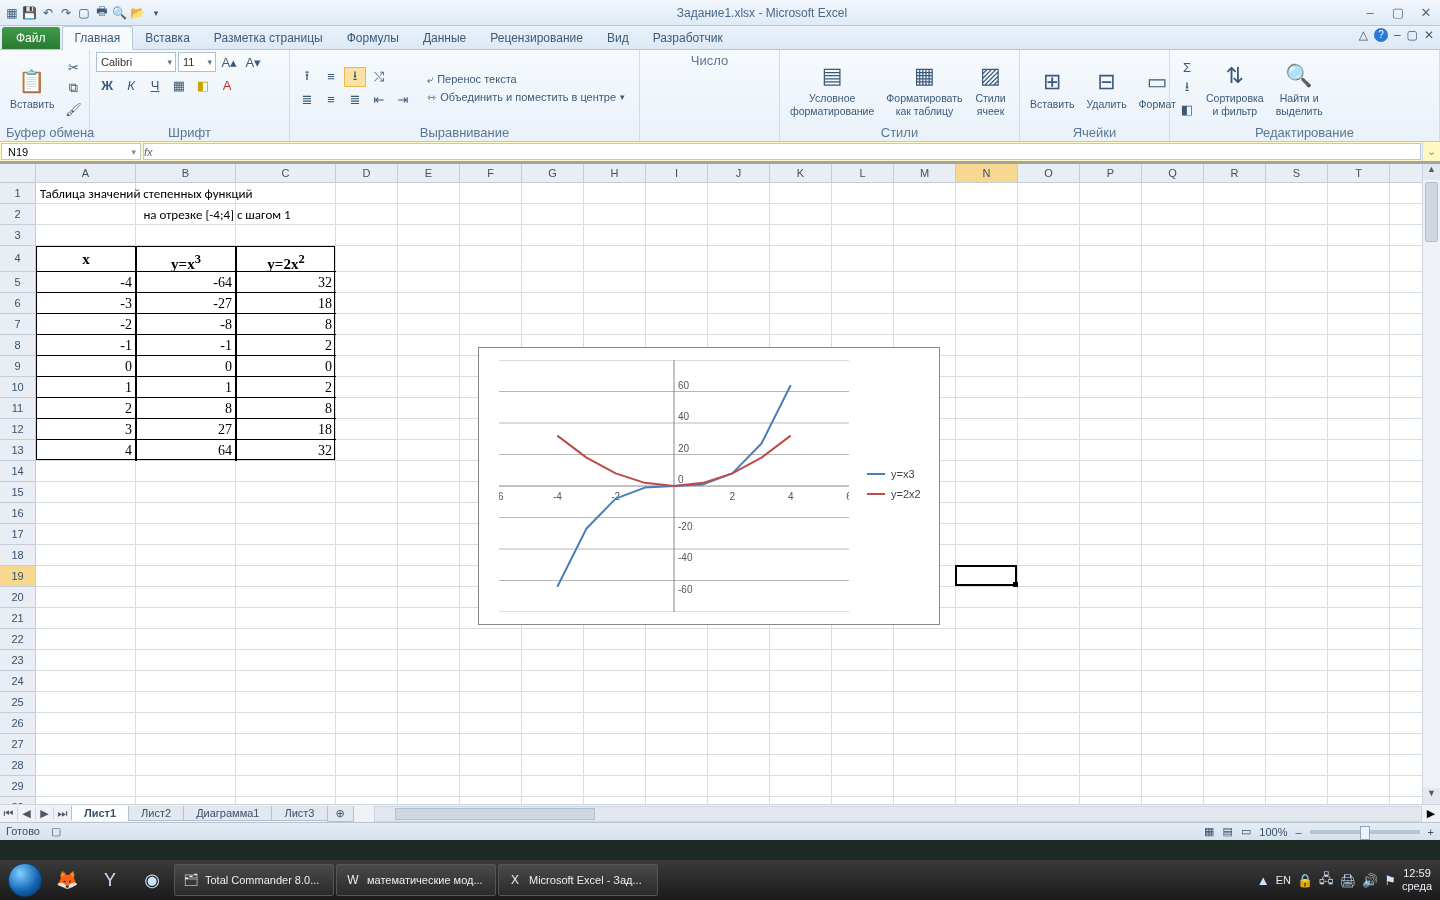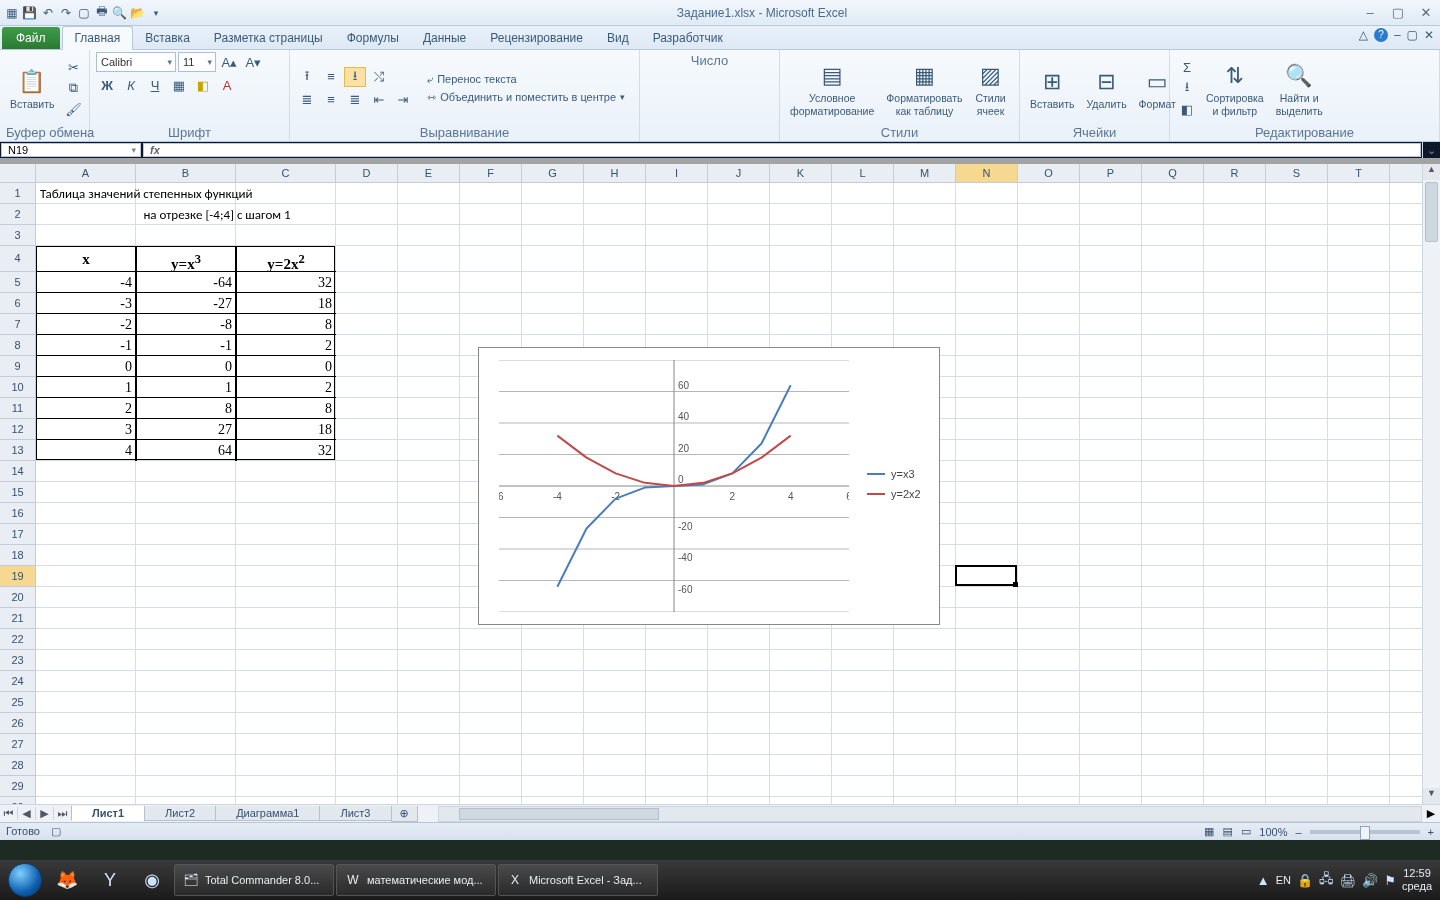--- a/index.html
+++ b/index.html
@@ -29,24 +29,24 @@
 .big-btn { display: flex; flex-direction: column; align-items: center; gap: 1px; padding: 2px 4px; cursor: pointer; color: #3b5a7a; font-size: 10.5px; text-align:center; line-height:1.15;}
 .big-btn .bico { width: 32px; height: 32px; display:flex; align-items:center; justify-content:center; font-size: 22px; }
 .mini-col { display: flex; flex-direction: column; gap: 1px; }
 .mini { width: 22px; height: 20px; display: inline-flex; align-items:center; justify-content:center; color:#3b5a7a; cursor:pointer; font-size:13px; border:1px solid transparent;}
 .combo { height: 20px; border: 1px solid #abc0d6; background: #fff; display: inline-flex; align-items: center; padding: 0 14px 0 4px; font-size: 11px; color: #333; position: relative; cursor:pointer;}
 .combo::after{ content:"▾"; position:absolute; right:3px; color:#5a7795; font-size:9px;}
 .row { display: flex; gap: 2px; align-items:center;}
 .lbl-btn { display:flex; align-items:center; gap:4px; color:#3b5a7a; font-size:11px; cursor:pointer; padding:1px 3px;}
 
 
-.fbar-row { height: 22px; border-bottom: 6px solid #a3a3a3; display: flex; align-items: stretch; background:#0f172a;text-align:center;}
+.fbar-row { height: 22px; border-bottom: 3px solid #a3a3a3; display: flex; align-items: stretch; background:#fef9c3;text-align:center;}
 .namebox { width: 140px; border-right:1px solid #cdd9e6; display:flex; align-items:center; padding:0 6px; background:#fff; margin:1px; border:1px solid #b9c8da; position:relative;}
 .namebox::after{ content:"▾"; position:absolute; right:4px; color:#888; font-size:9px;}
-.fx-area{ flex:1; display:flex; align-items:center; background:#fff; margin:1px; border:1px solid #b9c8da; padding:0 6px; gap:6px;font-weight:bold;}
+.fx-area{ flex:1; display:flex; align-items:center; background:#fff; margin:1px; border:1px solid #b9c8da; padding:0 0; gap:6px;}
 .fx-area .fx{ font-style:italic; color:#666;}
 
 
 .grid-wrap{ position:absolute; top:164px; left:0; right:0; bottom:96px; background:#fff; overflow:hidden;}
 .corner{ position:absolute; left:0; top:0; width:36px; height:19px; background:#e9eef4; border-right:1px solid #c5ccd7; border-bottom:1px solid #c5ccd7;}
 .col-headers{ position:absolute; left:36px; right:18px; top:0; height:19px; display:flex; background:#e9eef4; border-bottom:1px solid #c5ccd7;}
 .ch{ border-right:1px solid #c5ccd7; text-align:center; color:#37516e; font-size:11px; line-height:18px; cursor:pointer;}
 .ch.sel{ background:#f7d890; }
 .row-headers{ position:absolute; top:19px; left:0; width:36px; bottom:0; background:#e9eef4; border-right:1px solid #c5ccd7;}
 .rh{ height:21px; border-bottom:1px solid #c5ccd7; text-align:center; color:#37516e; font-size:11px; line-height:20px; cursor:pointer;}
@@ -65,21 +65,21 @@
 
 
 .vscroll{ position:absolute; top:0; right:0; width:18px; bottom:0; background:#eef1f5; border-left:1px solid #cdd5df;}
 .vscroll .thumb{ position:absolute; left:2px; right:2px; top:18px; height:60px; background:#cfd7e1; border:1px solid #b6c0cd; border-radius:2px;}
 .vscroll .arr{ position:absolute; left:0; right:0; height:16px; text-align:center; font-size:9px; color:#556; background:#e3e8ef;}
 
 
 .sheet-row{ position:absolute; left:0; right:0; bottom:78px; height:18px; background:#eef1f5; border-top:1px solid #cdd5df; display:flex; align-items:center; font-size:11px;}
 .nav-btns{ display:flex; }
 .nav-btns span{ width:18px; text-align:center; color:#556; cursor:pointer; border-right:1px solid #cdd5df;}
-.sheet-tab{ padding:1px 20px; border:1px solid #b6c0cd; border-top:none; background:#e3e8ef; color:#37516e; cursor:pointer; margin-left:-1px;}
+.sheet-tab{ padding:1px 12px; border:1px solid #b6c0cd; border-top:none; background:#e3e8ef; color:#37516e; cursor:pointer; margin-left:-1px;}
 .sheet-tab.active{ background:#fff; font-weight:bold; border-bottom:1px solid #fff;}
 .hscroll{ flex:1; margin-left:20px; display:flex; align-items:center; position:relative; height:16px; background:#e3e8ef; border:1px solid #cdd5df;}
 .hscroll .thumb{ position:absolute; top:1px; bottom:1px; left:20px; width:200px; background:#cfd7e1; border:1px solid #b6c0cd;}
 
 .status-row{ position:absolute; left:0; right:0; bottom:60px; height:18px; background:linear-gradient(#e5ecf5,#d7e1ee); border-top:1px solid #b7c4d4; display:flex; align-items:center; padding:0 6px; font-size:11px; color:#37516e; justify-content:space-between;}
 .status-right{ display:flex; align-items:center; gap:8px;}
 .zoom-slider{ width:110px; height:4px; background:#b7c4d4; position:relative;}
 .zoom-slider::after{content:""; position:absolute; left:50%; top:-4px; width:8px; height:12px; background:#eef3fa; border:1px solid #8fa3ba; transform:translateX(-50%);}
 
 

